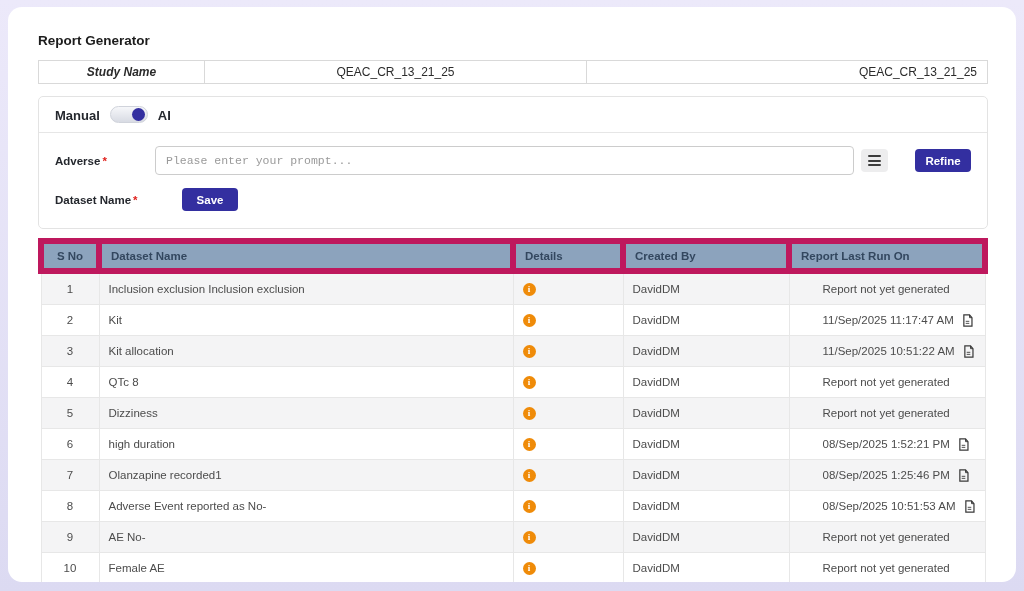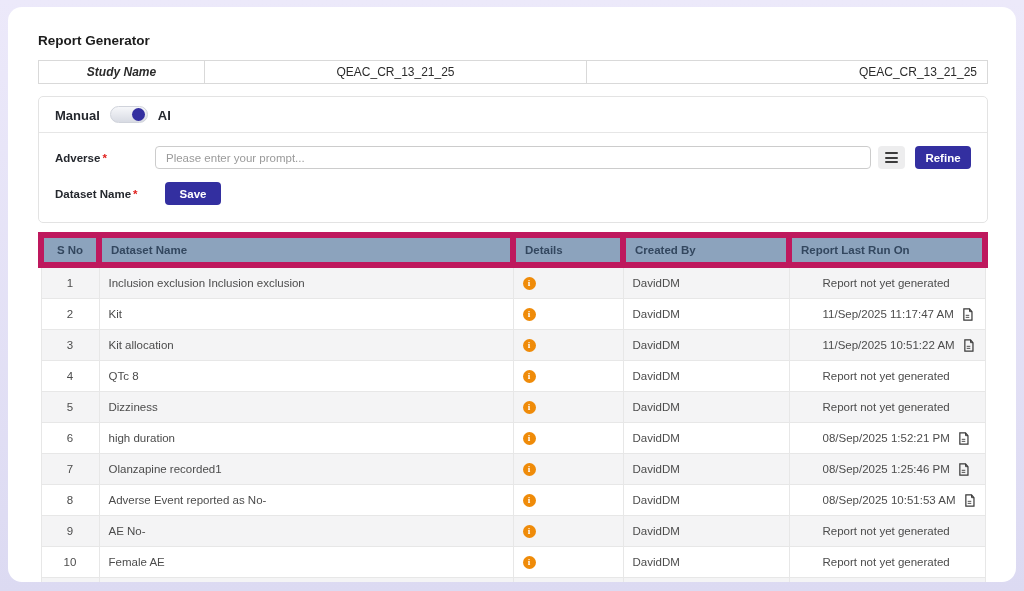--- a/index.html
+++ b/index.html
@@ -53,33 +53,33 @@
     background: #332fa0;
   }
   .panel-divider { border-top: 1px solid #e6e6e6; }
 
   .form-area { padding: 13px 16px 4px 16px; }
   .form-row { display: flex; align-items: center; margin-bottom: 13px; }
   .form-label { width: 100px; font-size: 11.5px; font-weight: bold; color: #25282e; flex: none; }
   .required { color: #e0201c; margin-left: 2px; }
   .input-zone { flex: 1; display: flex; align-items: center; }
   .text-input {
-    flex: 1; height: 23px; border: 1px solid #cccccc; border-radius: 4px;
+    flex: 1; height: 29px; border: 1px solid #cccccc; border-radius: 4px;
     padding: 0 10px; font-size: 11.5px; color: #333;
-    font-family: Liberation Sans, sans-serif; outline: none; background: #fff;
+    font-family: Liberation Mono, monospace; outline: none; background: #fff;
   }
   .text-input::placeholder { color: #9a9a9a; }
   .menu-btn {
     width: 27px; height: 23px; margin-left: 7px; border-radius: 4px;
     background: #ededee; border: none; cursor: pointer;
     display: flex; flex-direction: column; justify-content: center; align-items: center; gap: 2.5px;
     flex: none;
   }
   .menu-btn .bar { width: 13px; height: 2px; background: #3c3c3c; border-radius: 1px; }
-  .btn-col { width: 56px; flex: none; margin-left: 10px; display: flex; }
+  .btn-col { width: 56px; flex: none; margin-left: 27px; display: flex; }
   .primary-btn {
     width: 100%; height: 23px; background: #332fa0; color: #ffffff;
     border: none; border-radius: 4px; font-size: 11.5px; font-weight: bold;
     font-family: "Liberation Sans", sans-serif; cursor: pointer;
   }
 
   
   table.dataset-table { width: 100%; margin-top: 9px; border-collapse: collapse; font-size: 11.5px; }
   .dataset-table th {
     background: #8ca3bd; color: #33475f; font-weight: bold; text-align: left;

